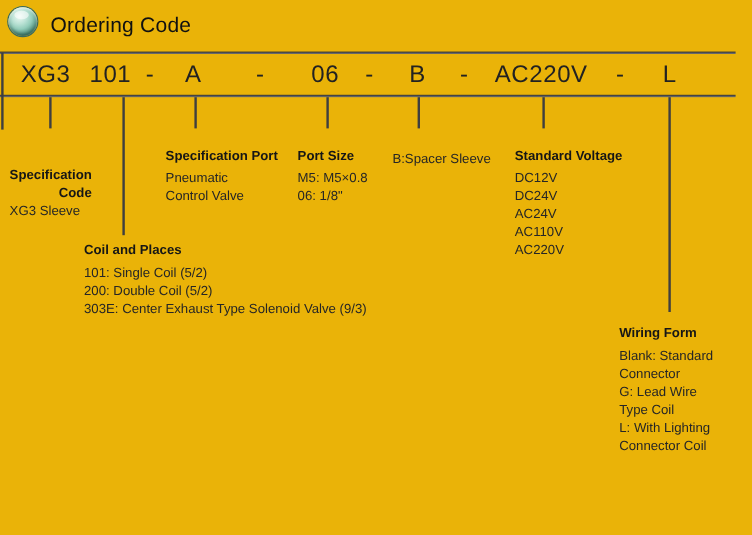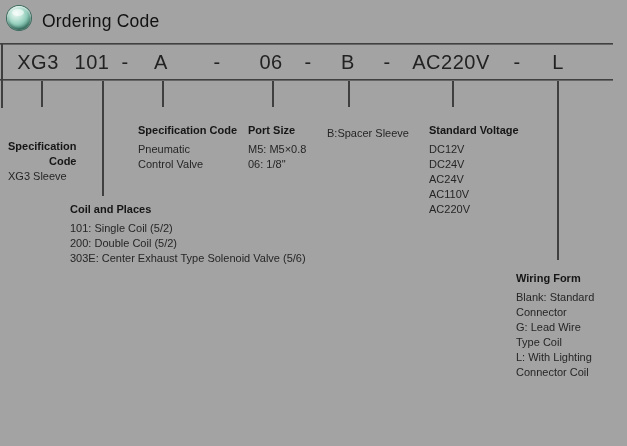--- a/index.html
+++ b/index.html
@@ -1,20 +1,20 @@
 <!DOCTYPE html>
 <html><head>
 <meta charset="utf-8">
 <style>
   * { margin:0; padding:0; box-sizing:border-box; }
   html,body { background:#ffffff; }
   body { font-family:"Liberation Sans", sans-serif; }
   .page {
     position:relative; width:627px; height:446px;
-    background:#a3a3a3; overflow:hidden;
+    background:#eab308; overflow:hidden;
     color:#1d1d1d;
   }
   
   .sphere {
     position:absolute; left:7px; top:6px; width:24px; height:24px;
     border-radius:50%;
     background:radial-gradient(circle at 38% 32%, #eef9f3 0%, #bce3d6 28%, #93cdbb 48%, #53917f 72%, #1e4c42 100%);
     box-shadow: inset 0 1px 2px rgba(255,255,255,0.8), inset 0 -2px 3px rgba(0,40,30,0.45), 0 0 0 1px #3a6b5e;
   }
   .sphere::after {
@@ -87,21 +87,21 @@
     <div class="bold-lines">
         <div>Specification</div>
         <div>Code</div>
       </div>
     <div>
         <div>XG3 Sleeve</div>
       </div>
   </div>
 
   <div class="block" style="left:138px; top:123px">
-    <div class="heading">Specification Code</div>
+    <div class="heading">Specification Port</div>
     <div>
         <div>Pneumatic</div>
         <div>Control Valve</div>
       </div>
   </div>
 
   <div class="block" style="left:248px; top:123px">
     <div class="heading">Port Size</div>
     <div>
         <div>M5: M5×0.8</div>
@@ -122,21 +122,21 @@
         <div>AC110V</div>
         <div>AC220V</div>
       </div>
   </div>
 
   <div class="block" style="left:70px; top:202px">
     <div class="heading">Coil and Places</div>
     <div>
         <div>101: Single Coil (5/2)</div>
         <div>200: Double Coil (5/2)</div>
-        <div>303E: Center Exhaust Type Solenoid Valve (5/6)</div>
+        <div>303E: Center Exhaust Type Solenoid Valve (9/3)</div>
       </div>
   </div>
 
   <div class="block" style="left:516px; top:271px">
     <div class="heading">Wiring Form</div>
     <div>
         <div>Blank: Standard</div>
         <div>Connector</div>
         <div>G: Lead Wire</div>
         <div>Type Coil</div>

